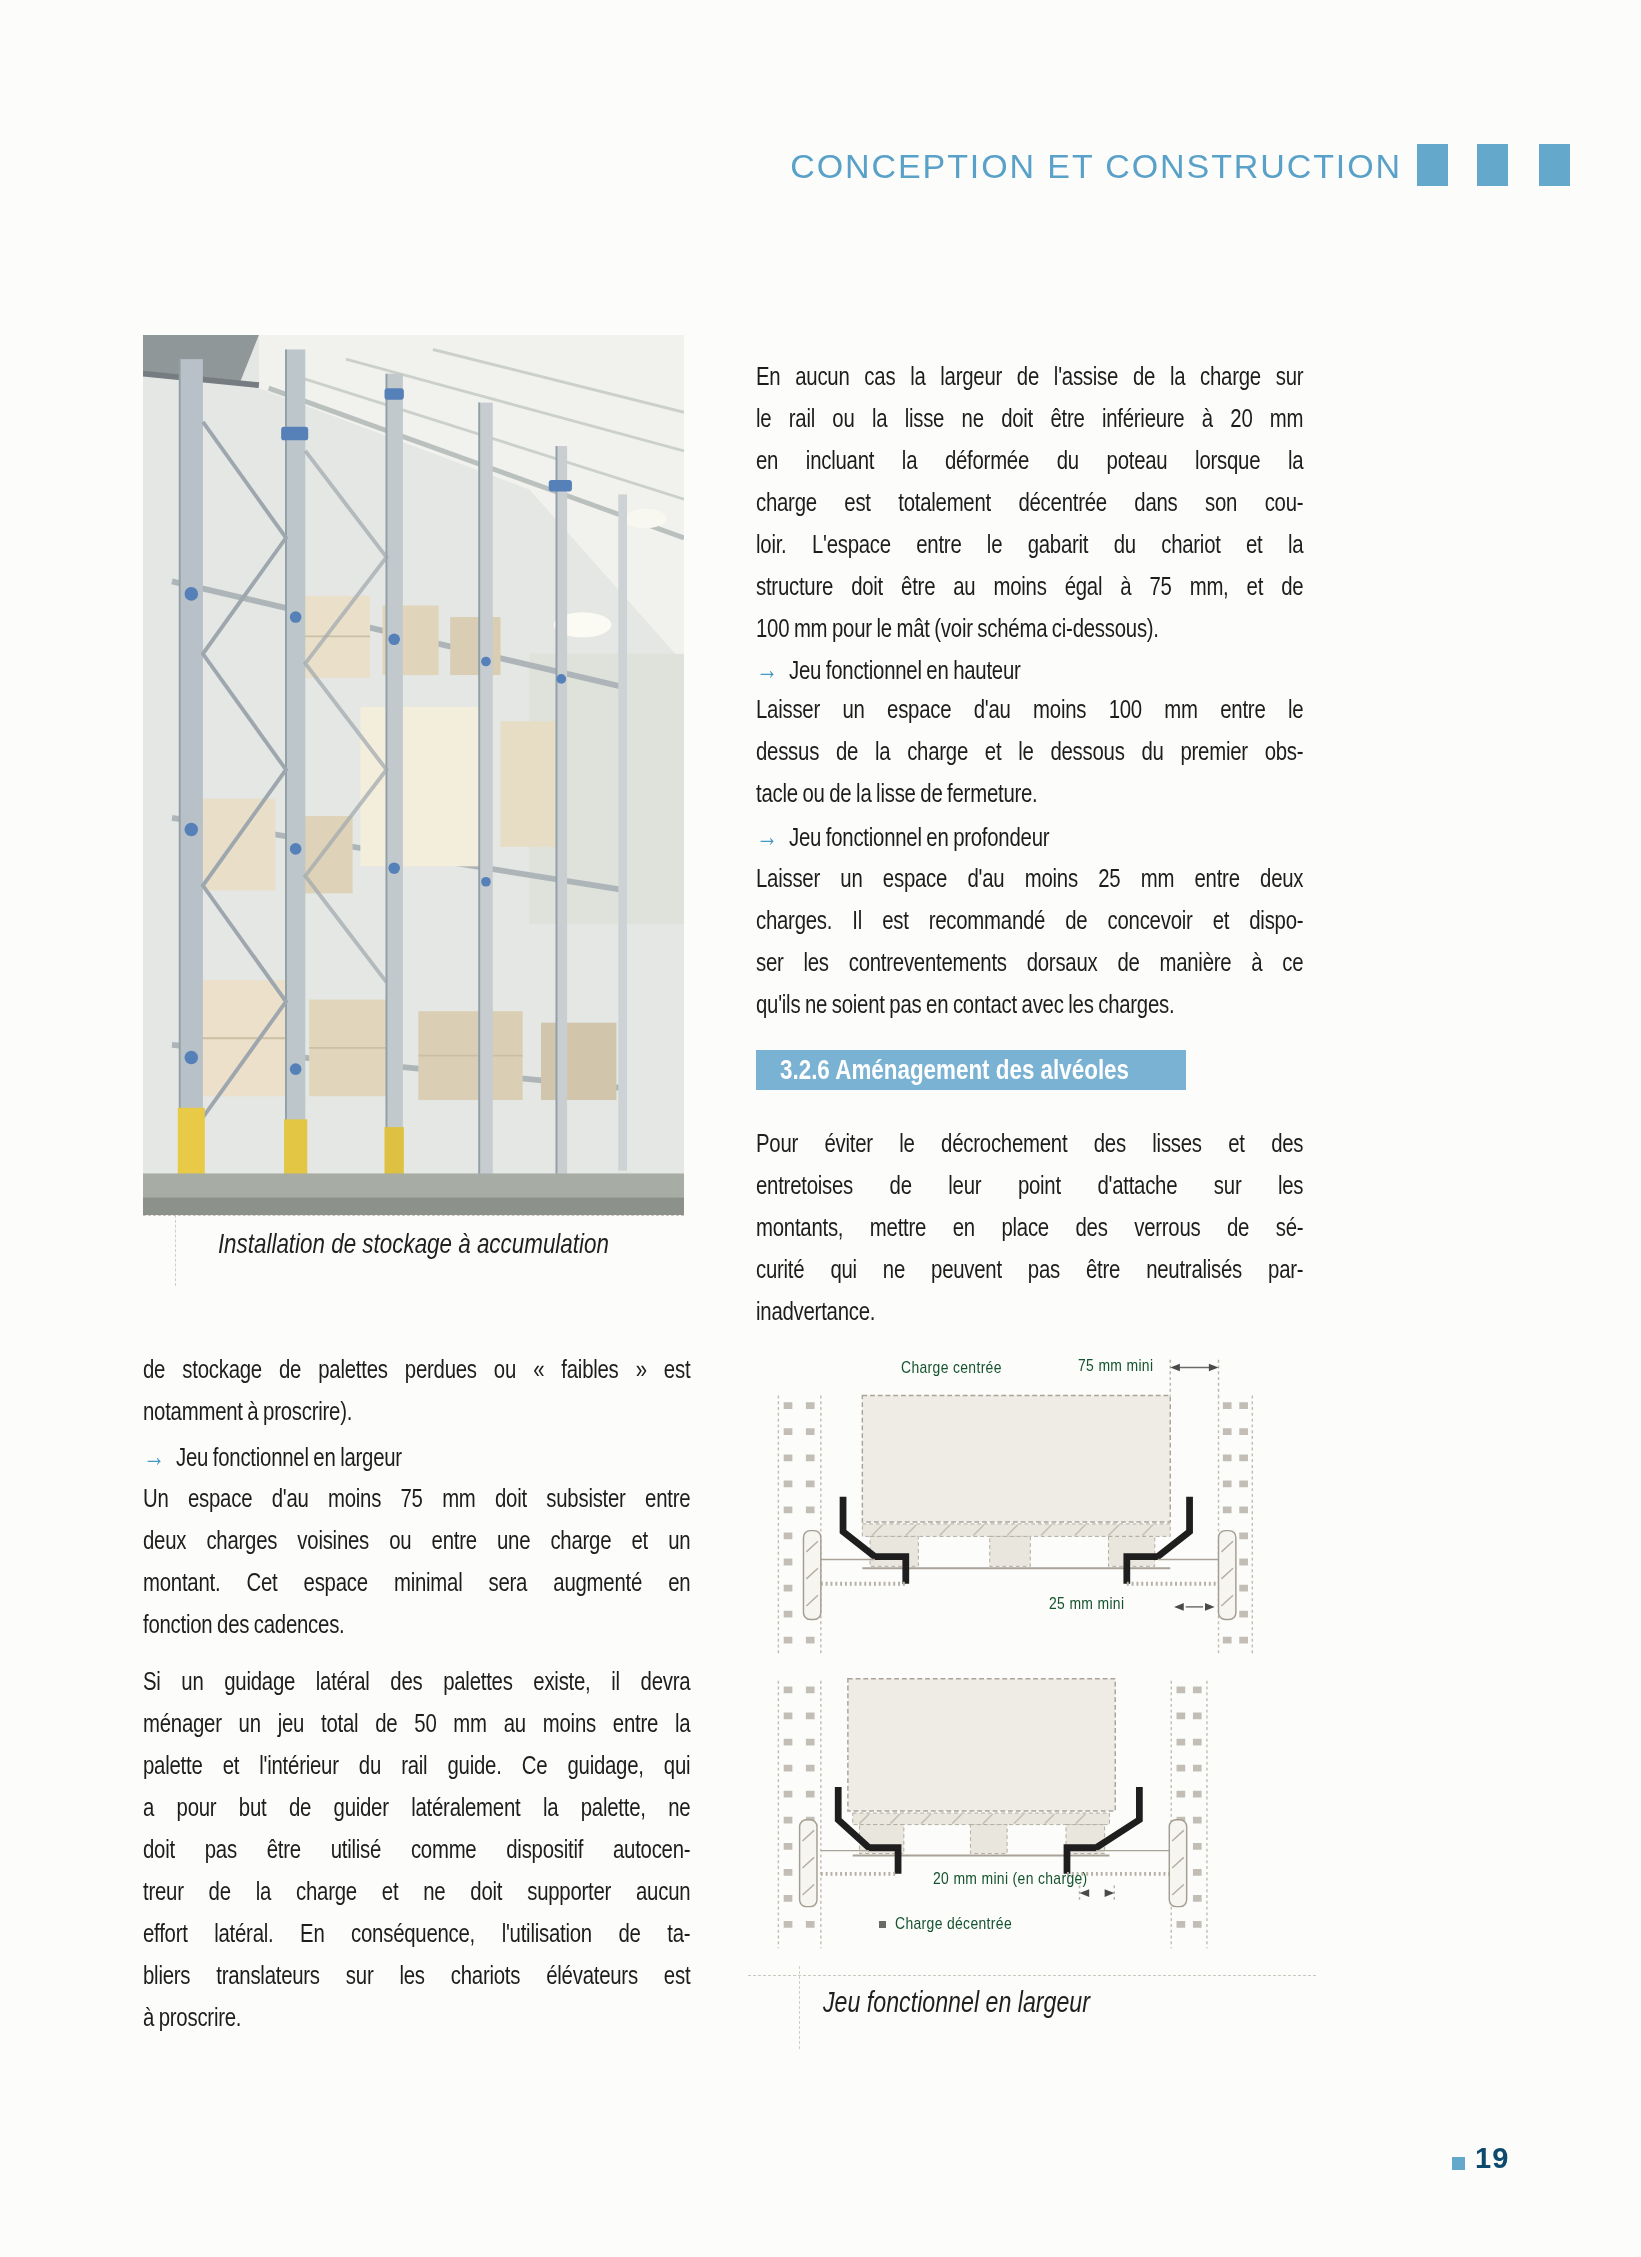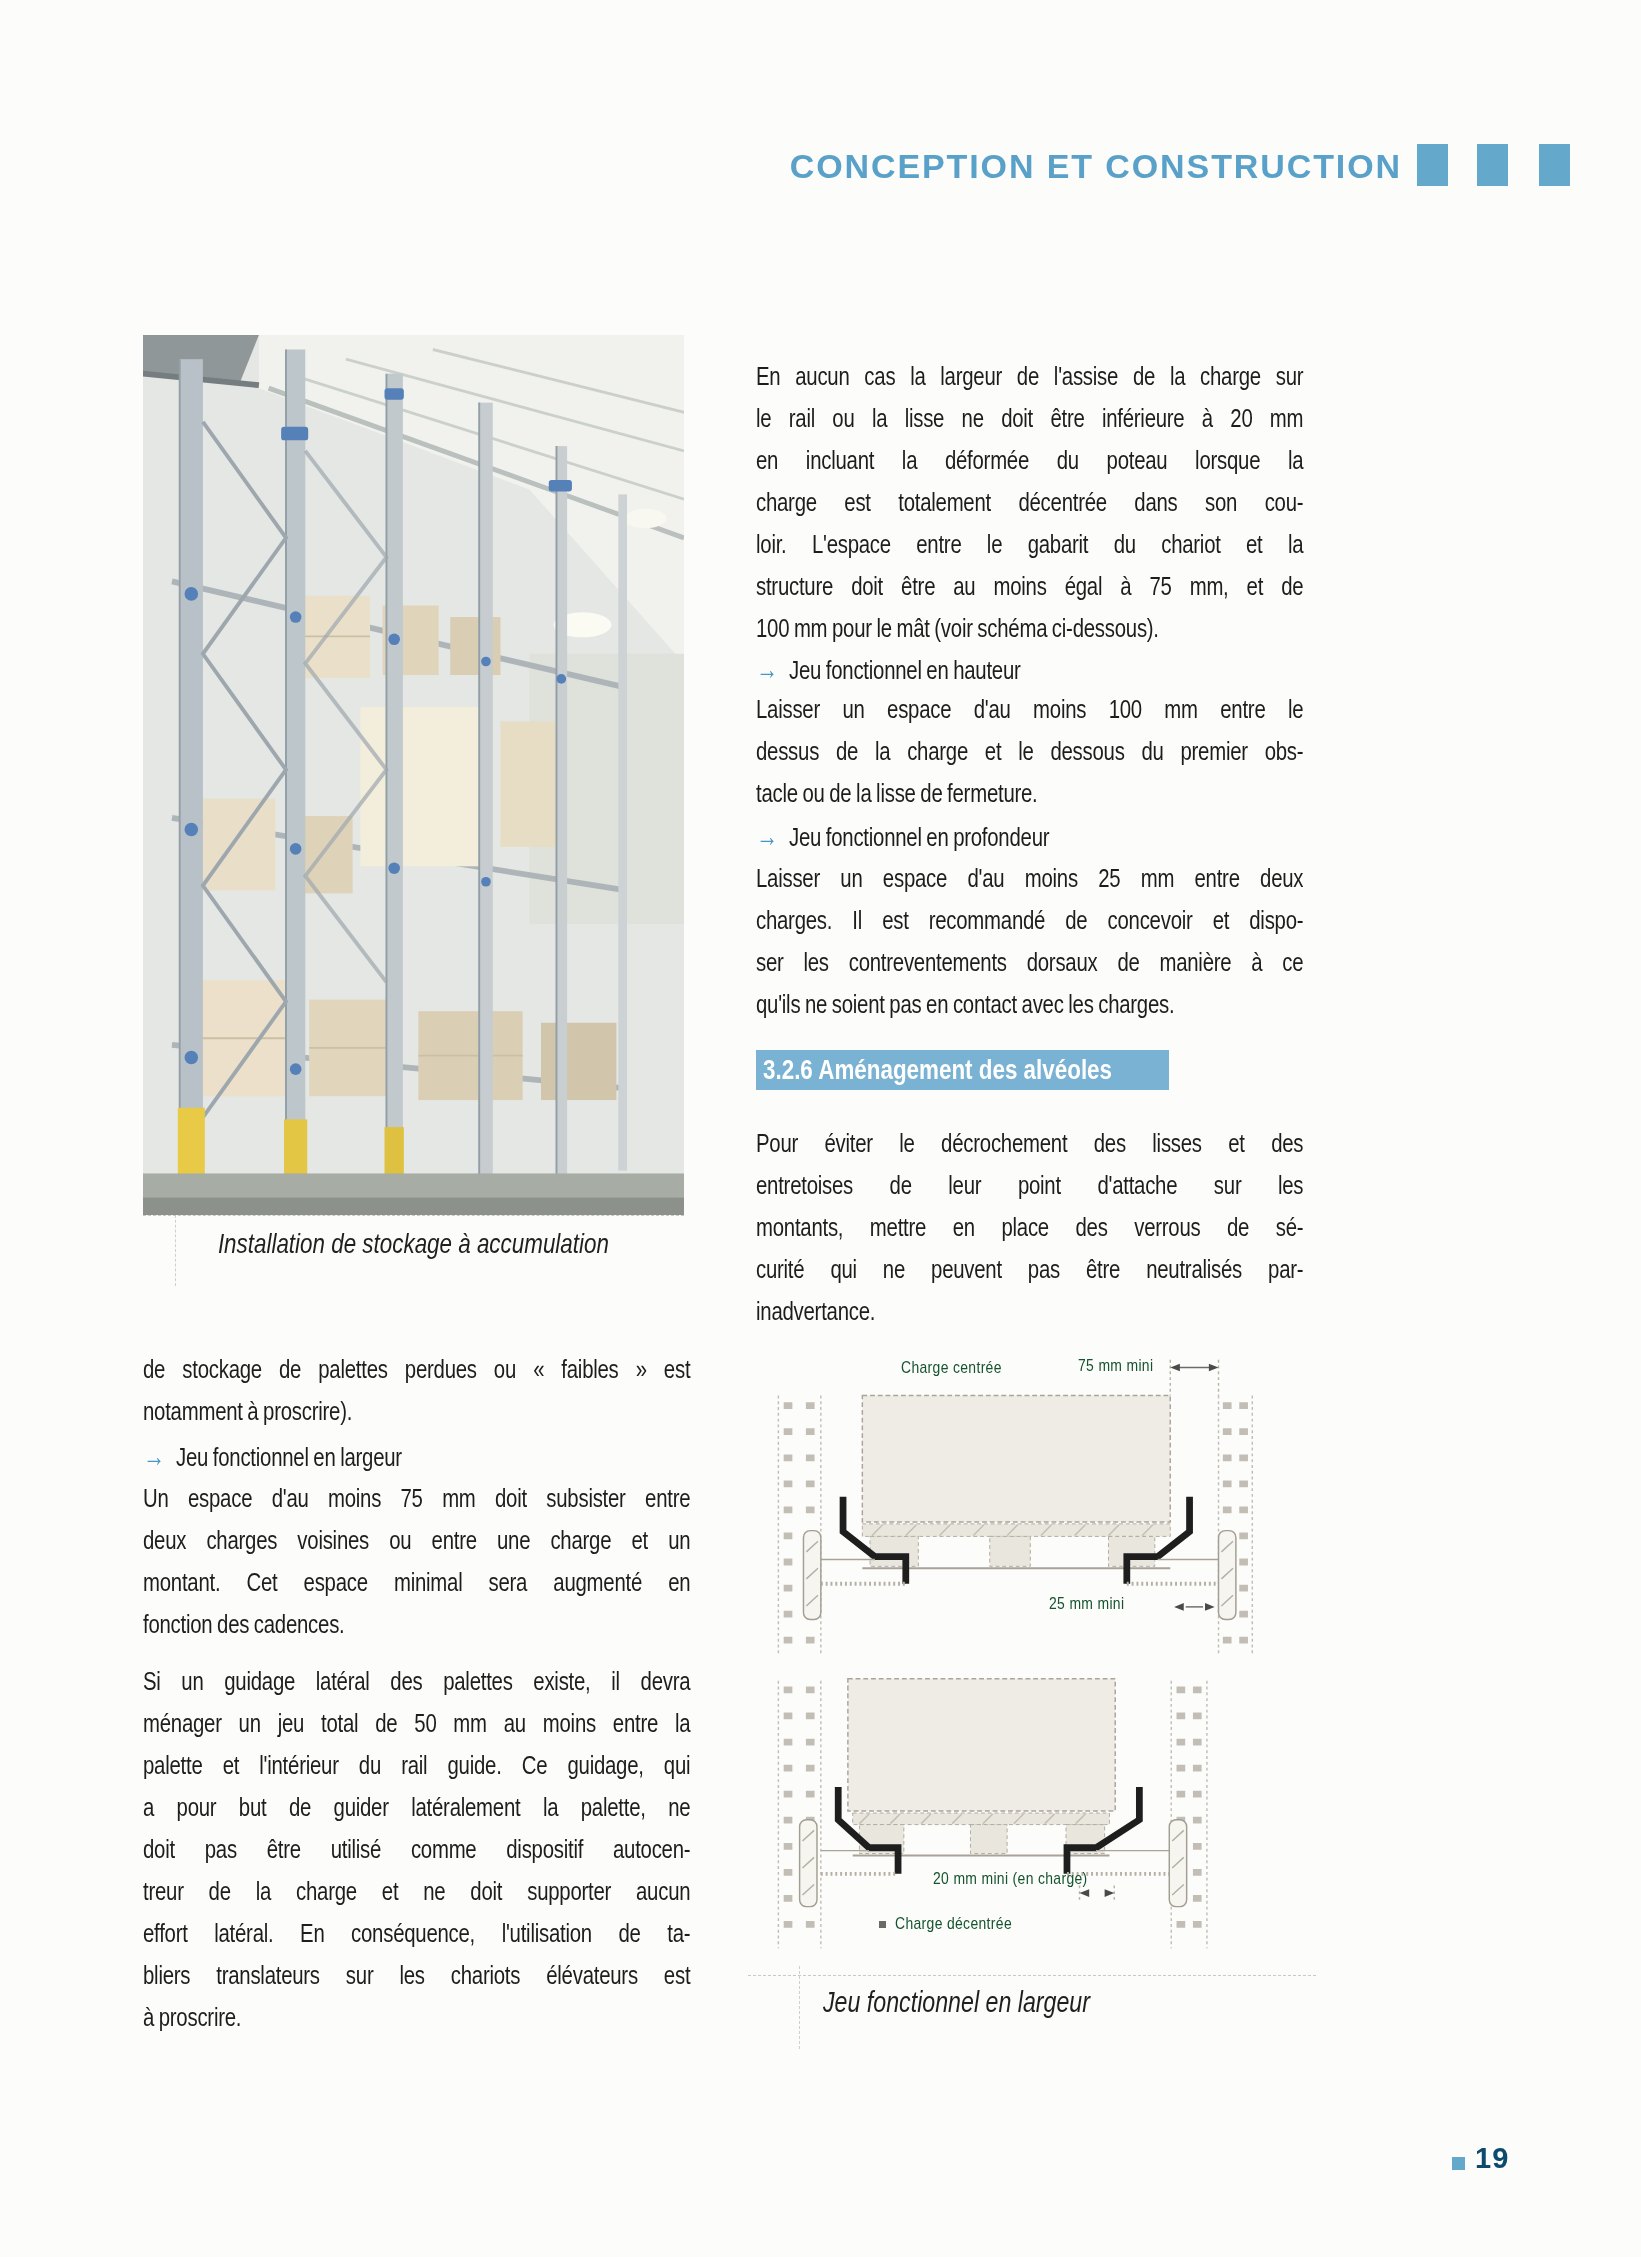--- a/index.html
+++ b/index.html
@@ -8,33 +8,33 @@
   .abs{position:absolute;}
 
   
   .txt{width:699px;transform:scaleX(0.783);transform-origin:0 0;
        font-size:26px;letter-spacing:-0.3px;word-spacing:-1px;}
   .lh-l{line-height:42px;}
   .lh-r{line-height:42px;}
   .jline{text-align:justify;text-align-last:justify;}
   .jline.jlast{text-align-last:left;}
 
-  .header-title{font-weight:bold;font-size:34px;letter-spacing:1.9px;color:#59a1c9;
+  .header-title{font-weight:normal;font-size:34px;letter-spacing:1.9px;color:#59a1c9;
                 text-align:right;white-space:nowrap;}
   .sq{position:absolute;background:#64a8cc;}
 
   .arrow-row{display:flex;align-items:baseline;white-space:nowrap;}
   .arrow-ic{color:#4697c6;font-weight:bold;font-size:28px;margin-right:14.5px;}
 
   .photo-frame{border-bottom:1.9px dashed #ccc7bd;}
   .caption-c{text-align:center;font-style:italic;font-size:28px;color:#1f1f1d;}
   .squeeze{display:inline-block;transform:scaleX(0.8);transform-origin:0 0;white-space:nowrap;}
 
   .band{background:#79b2d2;color:#ffffff;font-weight:bold;font-size:28px;
-        line-height:40px;padding-left:7px;overflow:hidden;white-space:nowrap;}
+        line-height:40px;padding-left:24px;overflow:hidden;white-space:nowrap;}
 
   .diag-label{position:absolute;color:#14532d;font-size:16.4px;letter-spacing:0.4px;white-space:nowrap;}
   .diag-label .squeeze{transform:scaleX(0.85);}
 
   .fig-caption{font-style:italic;font-size:29px;font-weight:500;color:#1f1f1d;white-space:nowrap;}
 
   .dashv{border-left:1.9px dashed #c6c1b7;opacity:.75;}
   .dashh{border-top:1.9px dashed #c2bdb3;opacity:.8;}
 
   .pagenum{font-weight:bold;font-size:29px;color:#0c4a6e;letter-spacing:1px;}

